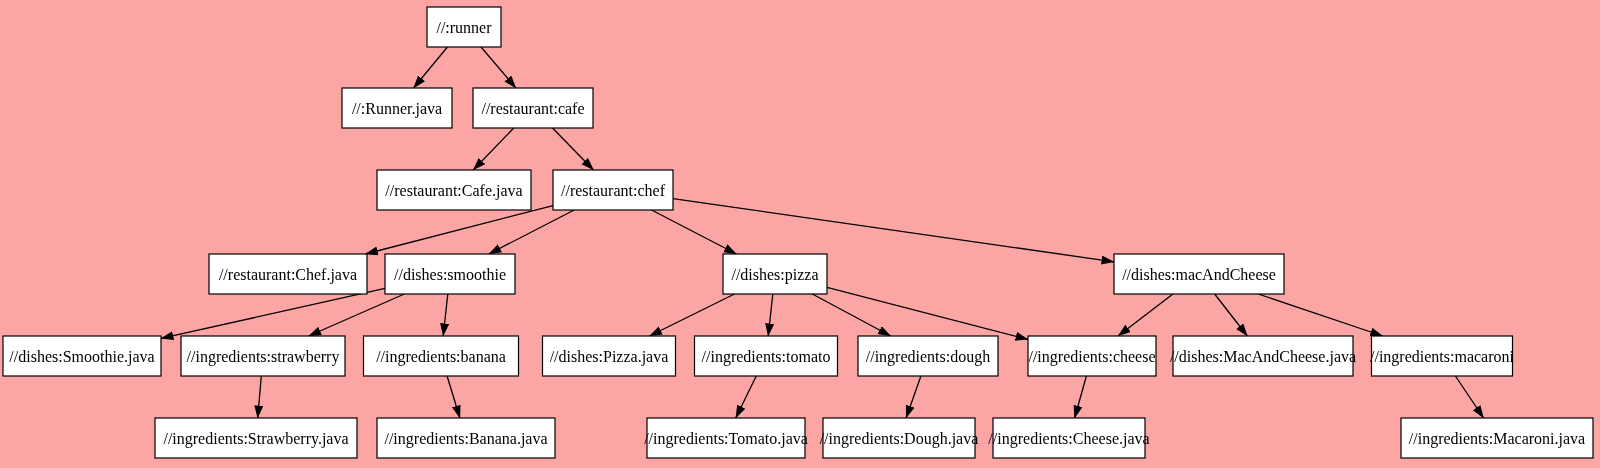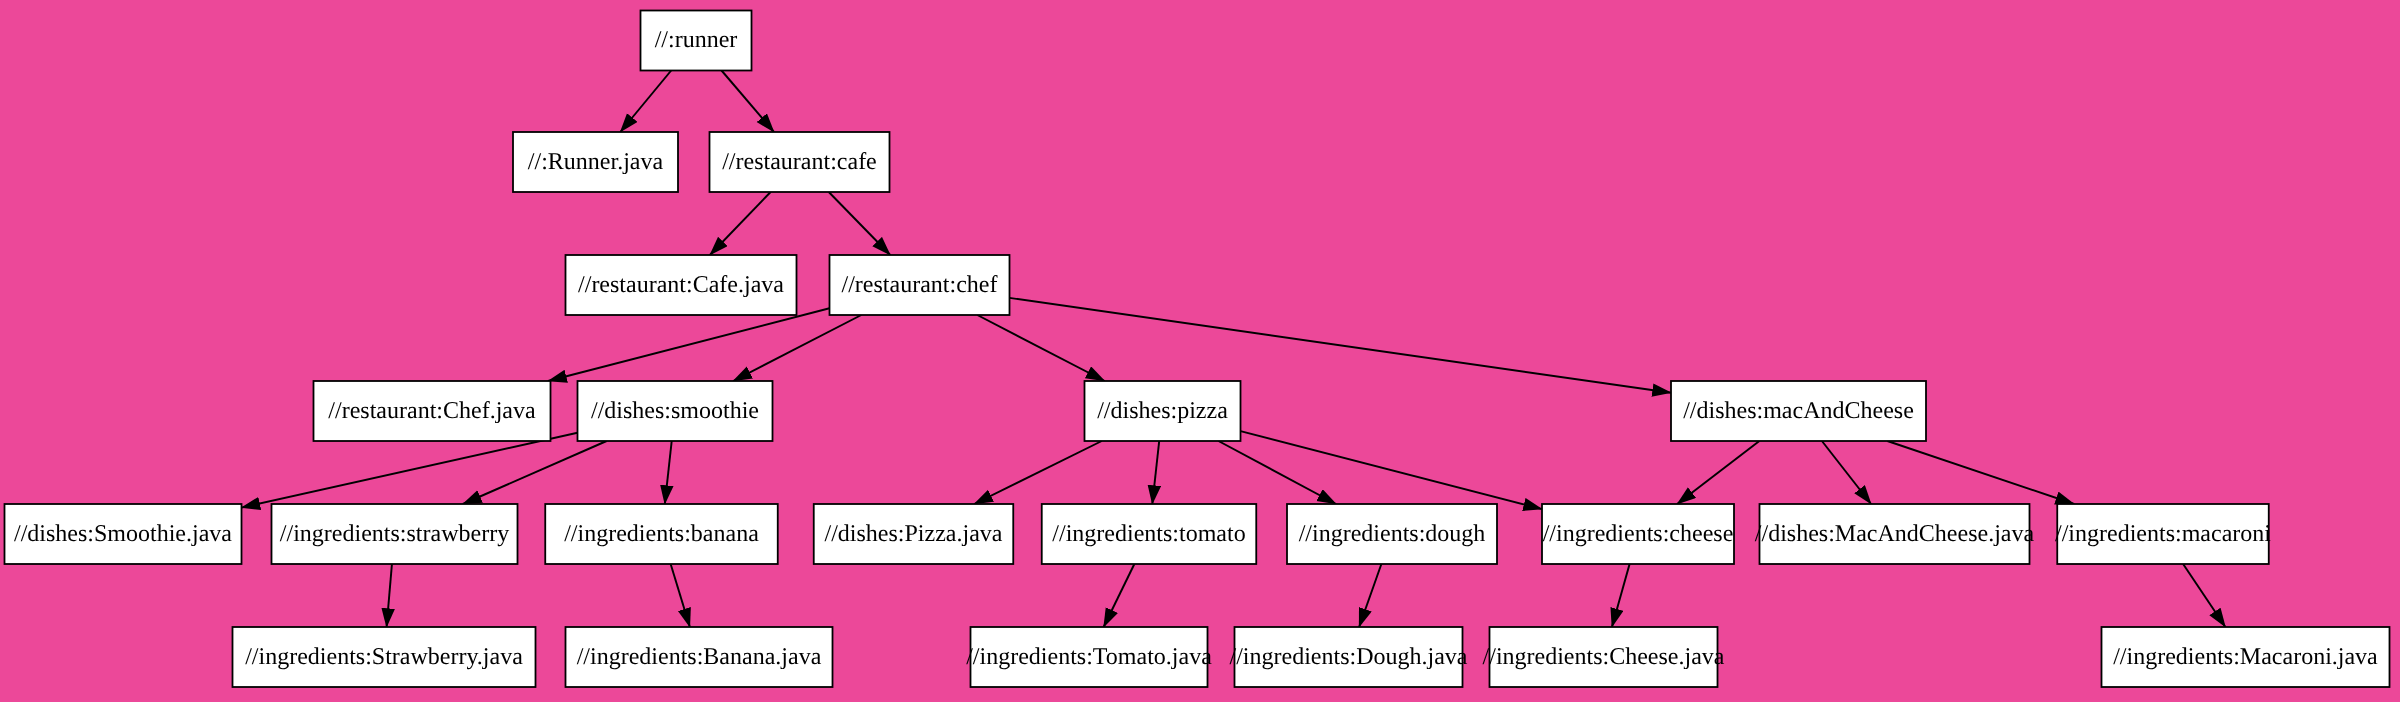--- a/index.html
+++ b/index.html
@@ -4,21 +4,21 @@
 <style>
   html, body {
     margin: 0;
     padding: 0;
     background: #ffffff;
   }
   .canvas {
     position: relative;
     width: 1600px;
     height: 468px;
-    background: #ec4899;
+    background: #fca5a5;
     overflow: hidden;
   }
   svg#graph {
     display: block;
     width: 1600px;
     height: 468px;
   }
   .node-rect {
     fill: #ffffff;
     stroke: #000000;

